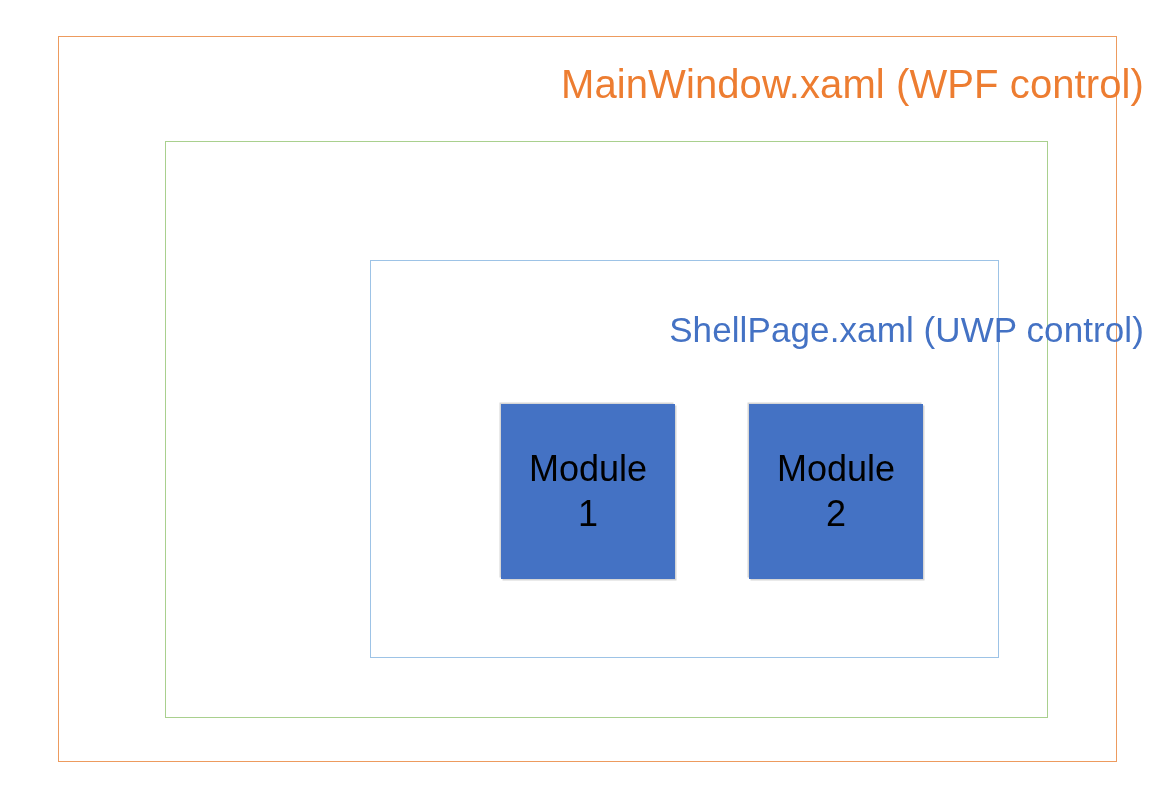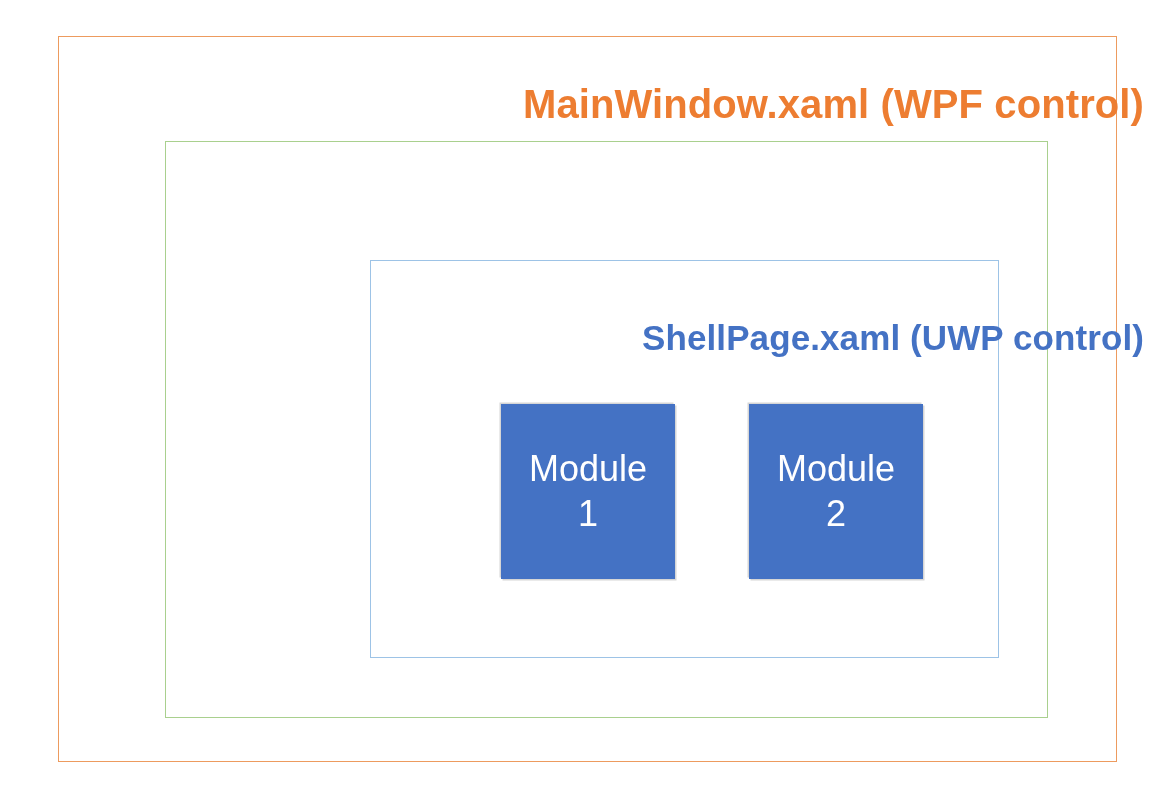--- a/index.html
+++ b/index.html
@@ -53,53 +53,52 @@
     box-sizing: border-box;
     border: 1.6px solid #9DC3E6;
     background: transparent;
   }
 
   
   .caption {
     position: absolute;
     right: 22px;
     white-space: nowrap;
-    font-weight: 700;
+    font-weight: 400;
     letter-spacing: 0.1px;
     line-height: 1.1;
-    margin-top: 20px;
   }
   .caption-outer {
     top: 62px;
     font-size: 40px;
     color: #ED7D31;
   }
   .caption-host {
     top: 170px;
     font-size: 37px;
     color: #70AD47;
   }
   .caption-shell {
-    top: 299px;
+    top: 311px;
     font-size: 35px;
     color: #4472C4;
   }
 
   
   .module {
     position: absolute;
     width: 174px;
     height: 175px;
     background: #4472C4;
     box-shadow: -1.5px -1.5px 0 0 #D6D6D6, 1.5px 1.5px 0 0 #D6D6D6;
     display: flex;
     flex-direction: column;
     align-items: center;
     justify-content: center;
-    color: #ffffff;
+    color: #000000;
     font-size: 36px;
     line-height: 1.24;
     text-align: center;
   }
   .module-1 { left: 501px; top: 404px; }
   .module-2 { left: 749px; top: 404px; }
   .module-line { display: block; }
 </style>
 </head>
 <body>

